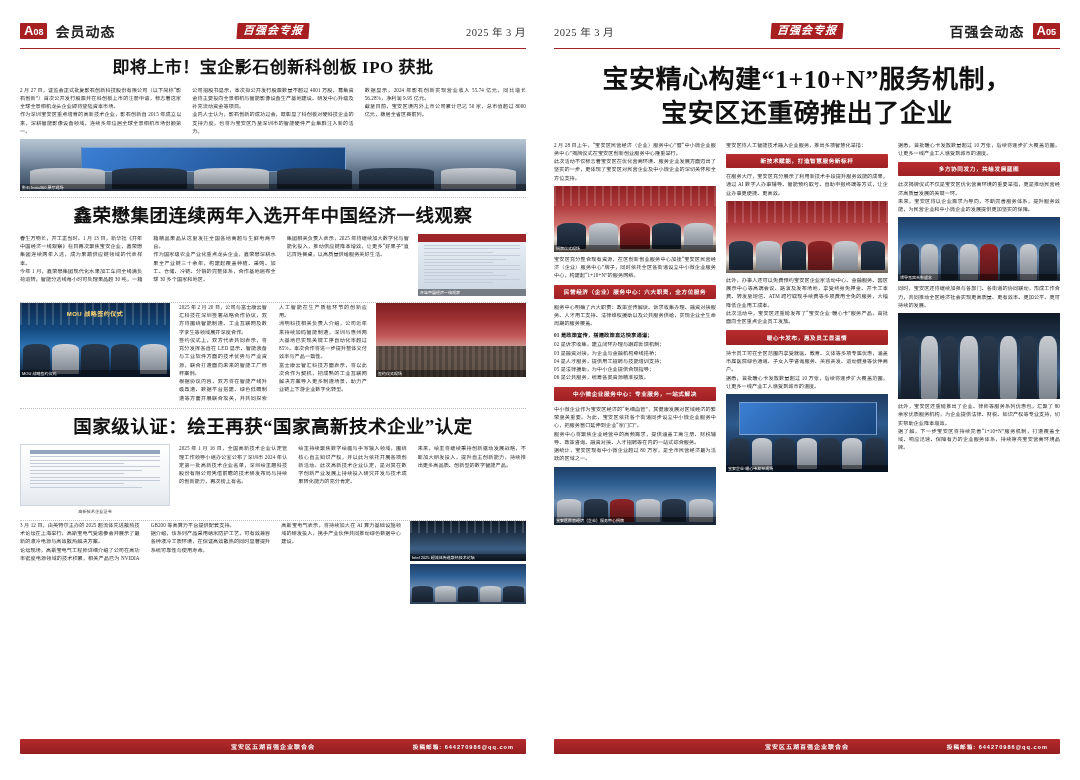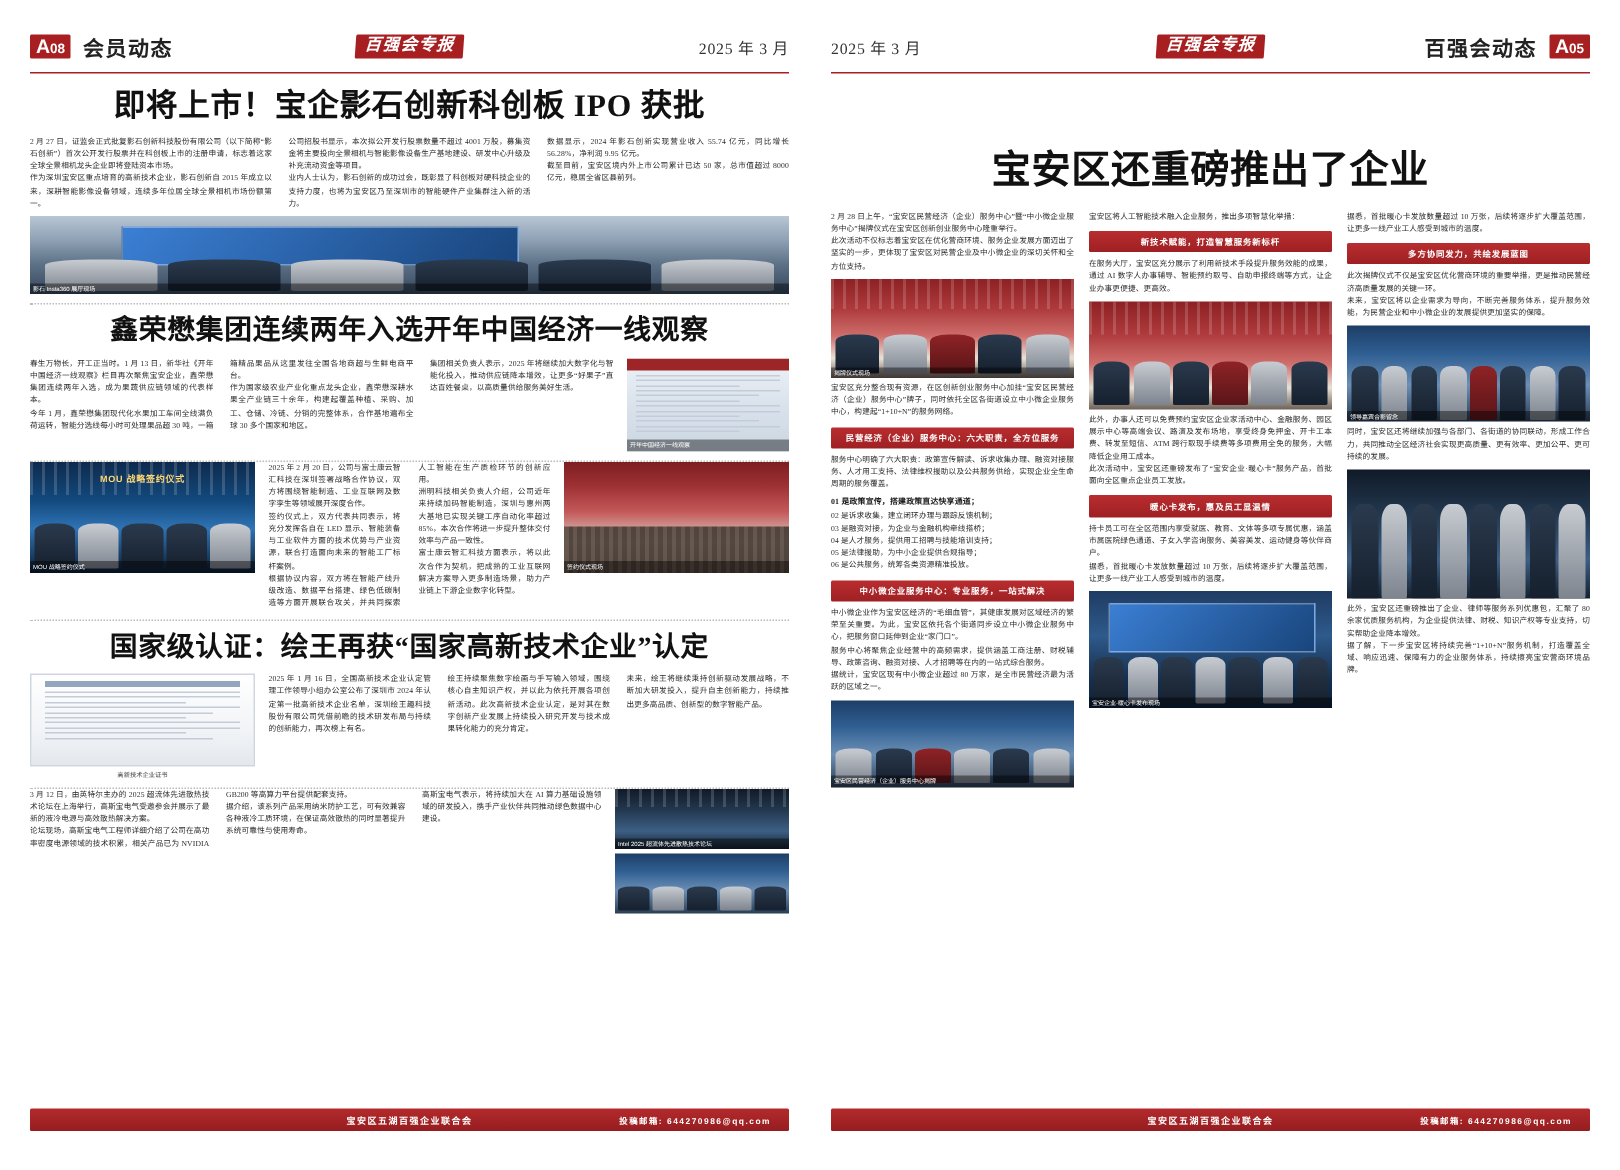--- a/index.html
+++ b/index.html
@@ -62,21 +62,21 @@
 
   
   .headline {
     text-align: center;
     font-family: "Liberation Serif", "DejaVu Serif", serif;
     font-weight: bold;
     color: #111;
     line-height: 1.22;
     letter-spacing: .5px;
   }
-  .hl-lead   { font-size: 21px; margin: 9px 0 7px; }
+  .hl-lead   { font-size: 17px; margin: 9px 0 7px; }
   .hl-major  { font-size: 18.5px; margin: 7px 0 6px; }
   .hl-big2   { font-size: 26px; margin: 14px 0 10px; line-height: 1.3; }
 
   .rule-dots {
     border: 0; border-top: 1.2px dotted #bbb;
     margin: 6px 0 0;
   }
 
   
   .cols2 { column-count: 2; column-gap: 12px; }
@@ -369,21 +369,21 @@
       </span>
       <span class="section-name">百强会动态</span>
       <span class="mh-spacer"></span>
       <span class="masthead-date">2025 年 3 月</span>
       <span class="logo-wrap">
         <span class="logo-stamp">百强会专报</span>
       </span>
     </div>
 
     <h1 class="headline hl-big2">
-      <br>
+      <span>宝安精心构建“1+10+N”服务机制，</span><br>
       <span>宝安区还重磅推出了企业</span>
     </h1>
 
     <div style="display:flex;gap:10px;align-items:flex-start;">
 
       <div style="flex:1 1 0;">
         <p class="body-text">2 月 28 日上午，“宝安区民营经济（企业）服务中心”暨“中小微企业服务中心”揭牌仪式在宝安区创新创业服务中心隆重举行。</p>
         <p class="body-text">此次活动不仅标志着宝安区在优化营商环境、服务企业发展方面迈出了坚实的一步，更体现了宝安区对民营企业及中小微企业的深切关怀和全方位支持。</p>
 
         <div class="pic pic-redstage" style="height:66px;margin:4px 0 3px;">

